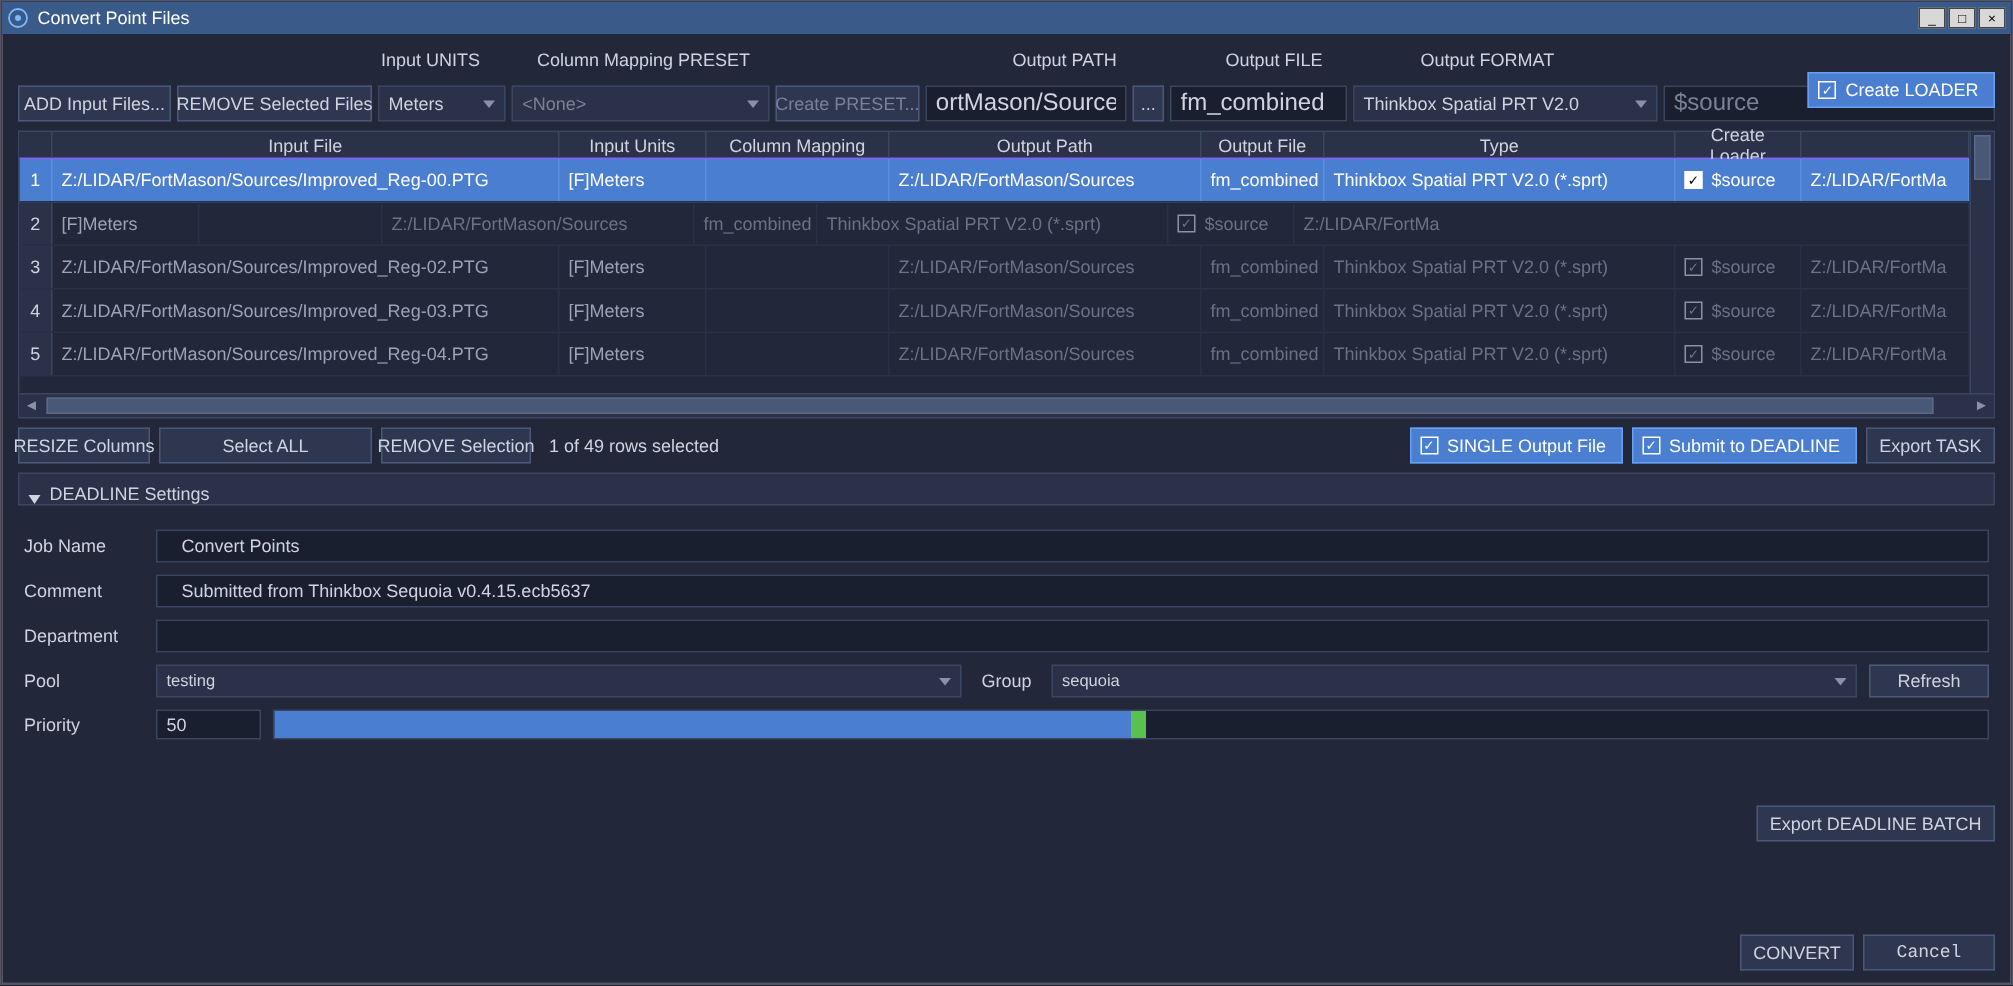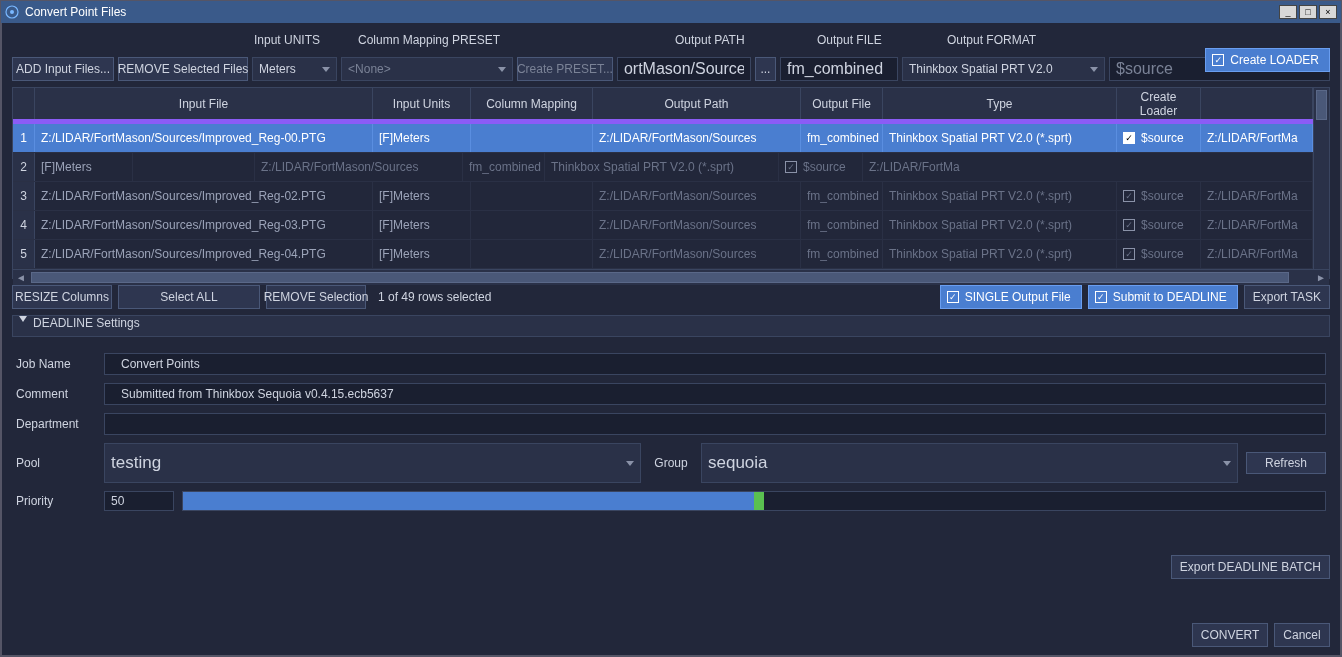--- a/index.html
+++ b/index.html
@@ -25,21 +25,21 @@
 .select { height: 24px; padding: 0 6px; background: #2a3148; border: 1px solid #3a4560; color: #cfd4e0; font-size: 12px; display: flex; align-items: center; position: relative; cursor: pointer; }
 .select .caret { margin-left: auto; border-left: 4px solid transparent; border-right: 4px solid transparent; border-top: 5px solid #8a92a8; }
 .select.disabled { color: #7a8296; }
 
 .iconbtn { width: 24px; height: 24px; background: #2e3650; border: 1px solid #4a5878; color: #cfd4e0; display: flex; align-items: center; justify-content: center; cursor: pointer; font-size: 12px; }
 
 .check-btn { height: 24px; padding: 0 10px 0 6px; background: #4a7ed0; border: 1px solid #6a9ef0; color: #fff; font-size: 12px; display: flex; align-items: center; gap: 6px; cursor: pointer; }
 .check-btn .box { width: 12px; height: 12px; border: 1px solid #fff; display: flex; align-items: center; justify-content: center; font-size: 9px; }
 
 .table-wrap { border: 1px solid #3a4560; display: flex; flex-direction: column; height: 192px; }
-.thead { display: flex; background: #2a3148; height: 36px; border-bottom: 5px solid #8b5cf6; }
+.thead { display: flex; background: #2a3148; height: 18px; border-bottom: 1px solid #8b5cf6; }
 .th { border-right: 1px solid #3a4560; color: #cfd4e0; font-size: 12px; display: flex; align-items: center; justify-content: center; padding: 0 4px; }
 .th.rownum { width: 22px; justify-content: center; }
 .tbody { flex: 1; overflow: hidden; position: relative; }
 .tr { display: flex; height: 29px; border-bottom: 1px solid #2a3045; }
 .tr.selected { background: #4a7ed0; }
 .tr.selected .td { color: #fff; border-right-color: #5a8ee0; }
 .td { border-right: 1px solid #2a3045; color: #9ba3b8; font-size: 12px; display: flex; align-items: center; padding: 0 6px; }
 .td.rownum { width: 22px; justify-content: center; background: #2a3148; color: #cfd4e0; border-right: 1px solid #3a4560; }
 .tr.selected .td.rownum { background: #4a7ed0; color: #fff; }
 .td .chk { width: 12px; height: 12px; border: 1px solid #8a92a8; display: flex; align-items: center; justify-content: center; font-size: 9px; }
@@ -50,28 +50,28 @@
 .vscroll .thumb { position: absolute; left: 2px; right: 2px; top: 2px; height: 30px; background: #4a5878; border: 1px solid #5a6888; }
 
 .hscroll { height: 16px; background: #2a3148; border-top: 1px solid #3a4560; display: flex; align-items: center; }
 .hscroll .arrow { width: 16px; height: 16px; display: flex; align-items: center; justify-content: center; color: #8a92a8; font-size: 10px; cursor: pointer; }
 .hscroll .track { flex: 1; height: 100%; position: relative; }
 .hscroll .hthumb { position: absolute; right: 2px; top: 2px; bottom: 2px; width: 40px; background: #4a5878; border: 1px solid #5a6888; }
 
 .midrow { display: flex; align-items: center; gap: 6px; }
 .midrow .status { color: #cfd4e0; font-size: 12px; margin-left: 6px; }
 
-.section-header { height: 22px; background: #2a3148; border: 1px solid #3a4560; display: flex; align-items: flex-start; padding: 0 6px; color: #cfd4e0; font-size: 12px; gap: 6px; }
+.section-header { height: 22px; background: #2a3148; border: 1px solid #3a4560; display: flex; align-items: flex-end; padding: 0 6px; color: #cfd4e0; font-size: 12px; gap: 6px; }
 .section-header .tri { border-left: 4px solid transparent; border-right: 4px solid transparent; border-top: 6px solid #cfd4e0; }
 
 .form { padding: 10px 4px; display: flex; flex-direction: column; gap: 8px; }
 .form-row { display: flex; align-items: center; gap: 8px; }
 .form-label { width: 80px; color: #cfd4e0; font-size: 12px; }
 .form-input { flex: 1; height: 22px; background: #1a1f30; border: 1px solid #3a4560; color: #cfd4e0; font-size: 12px; padding: 0 16px; }
-.form-select { height: 40px; background: #2a3148; border: 1px solid #3a4560; color: #cfd4e0; font-size: 17px; padding: 0 6px; display: flex; align-items: center; position: relative; cursor: pointer; }
+.form-select { height: 22px; background: #2a3148; border: 1px solid #3a4560; color: #cfd4e0; font-size: 11px; padding: 0 6px; display: flex; align-items: center; position: relative; cursor: pointer; }
 .form-select .caret { margin-left: auto; border-left: 4px solid transparent; border-right: 4px solid transparent; border-top: 5px solid #8a92a8; }
 
 .priority-bar { flex: 1; height: 20px; background: #1a1f30; border: 1px solid #3a4560; position: relative; }
 .priority-fill { position: absolute; left: 0; top: 0; bottom: 0; width: 50%; background: #4a7ed0; }
 .priority-handle { position: absolute; left: 50%; top: 0; bottom: 0; width: 10px; background: #5ac050; }
 .priority-num { width: 70px; height: 20px; background: #1a1f30; border: 1px solid #3a4560; color: #cfd4e0; font-size: 12px; padding: 0 6px; display: flex; align-items: center; }
 
 .bottom-row { display: flex; justify-content: flex-end; gap: 6px; margin-top: auto; padding-top: 4px; }
 
 .col-inputfile { width: 338px; }
@@ -245,21 +245,21 @@
       <div class="hscroll">
         <div class="arrow">◄</div>
         <div class="track">
             <div class="hthumb" style="left:2px; width:auto; right:24px;"></div>
           </div>
         <div class="arrow">►</div>
       </div>
     </div>
 
     <div class="midrow">
-      <div class="btn" style="width:100px;">RESIZE Columns</div>
+      <div class="btn" style="width:88px;">RESIZE Columns</div>
       <div class="btn" style="width:142px;">Select ALL</div>
       <div class="btn" style="width:100px;">REMOVE Selection</div>
       <span class="status">1 of 49 rows selected</span>
       <span style="flex:1"></span>
       <div class="check-btn">
           <span class="box">✓</span>
           <span>SINGLE Output File</span>
         </div>
       <div class="check-btn">
           <span class="box">✓</span>
@@ -308,17 +308,17 @@
         </div>
       </div>
     </div>
 
     <div style="display:flex; justify-content:flex-end; margin-top:28px;">
       <div class="btn">Export DEADLINE BATCH</div>
     </div>
 
     <div class="bottom-row">
       <div class="btn" style="width:76px;">CONVERT</div>
-      <div class="btn" style="width:56px;">Cancel</div>
+      <div class="btn" style="width:88px;font-family:Liberation Mono, monospace;">Cancel</div>
     </div>
 
   </div>
 </div>
 
 </body></html>

